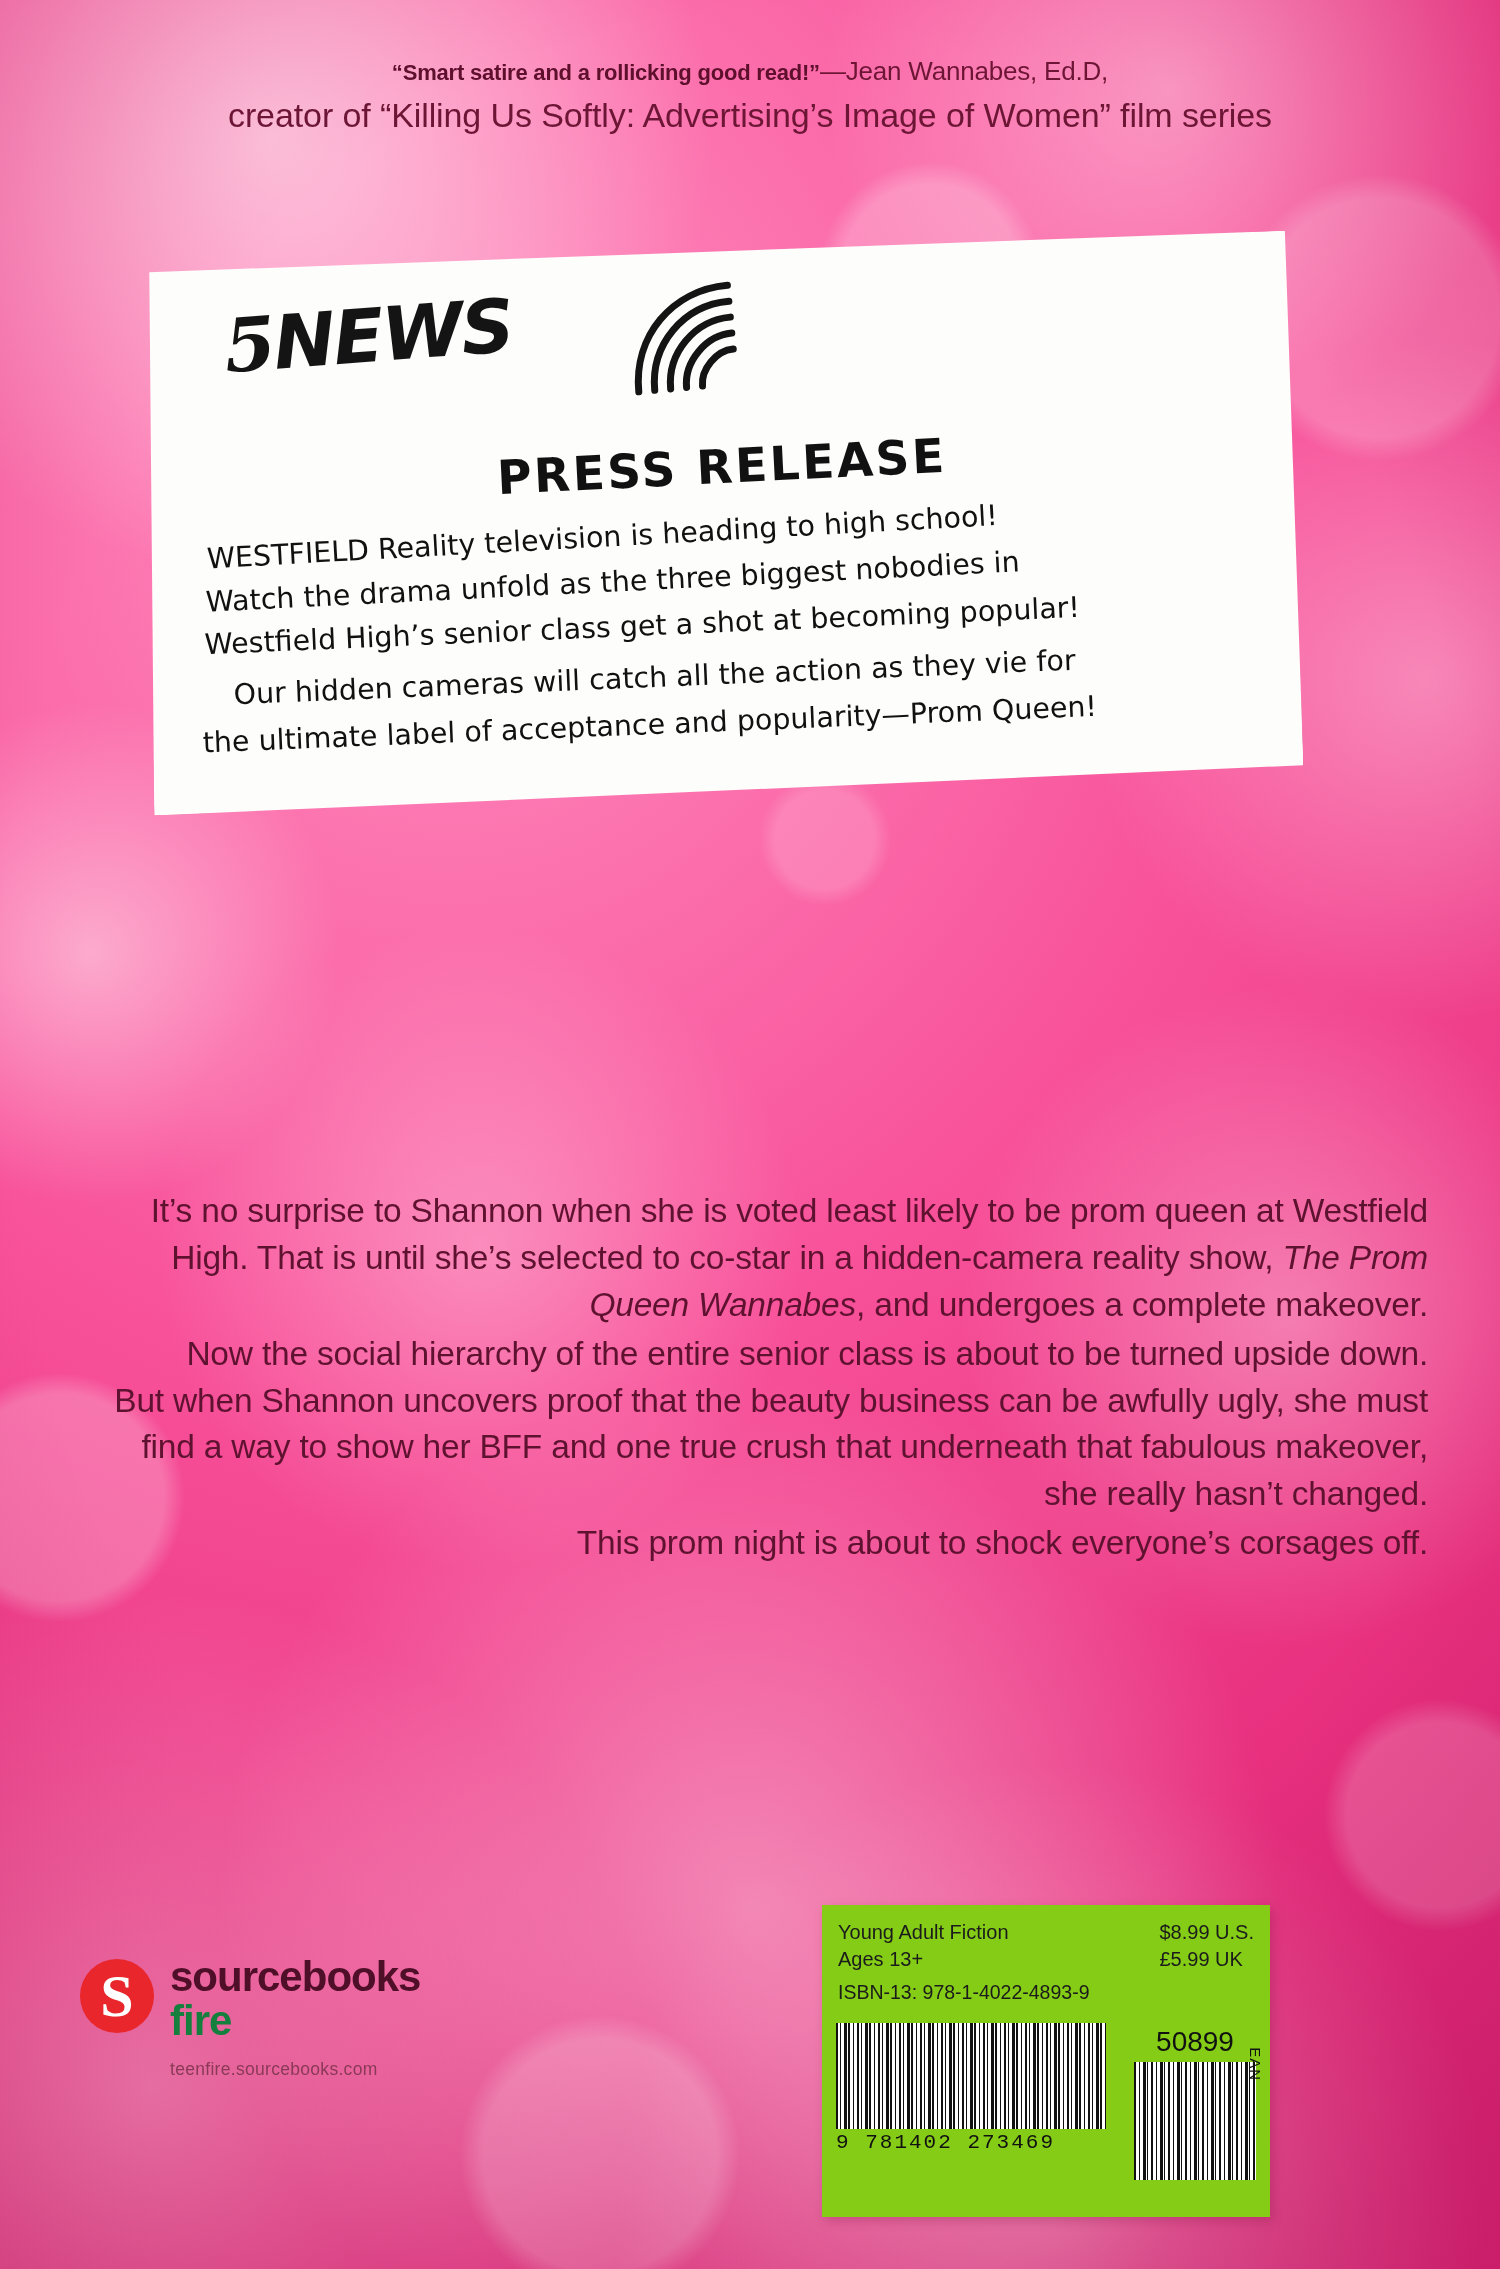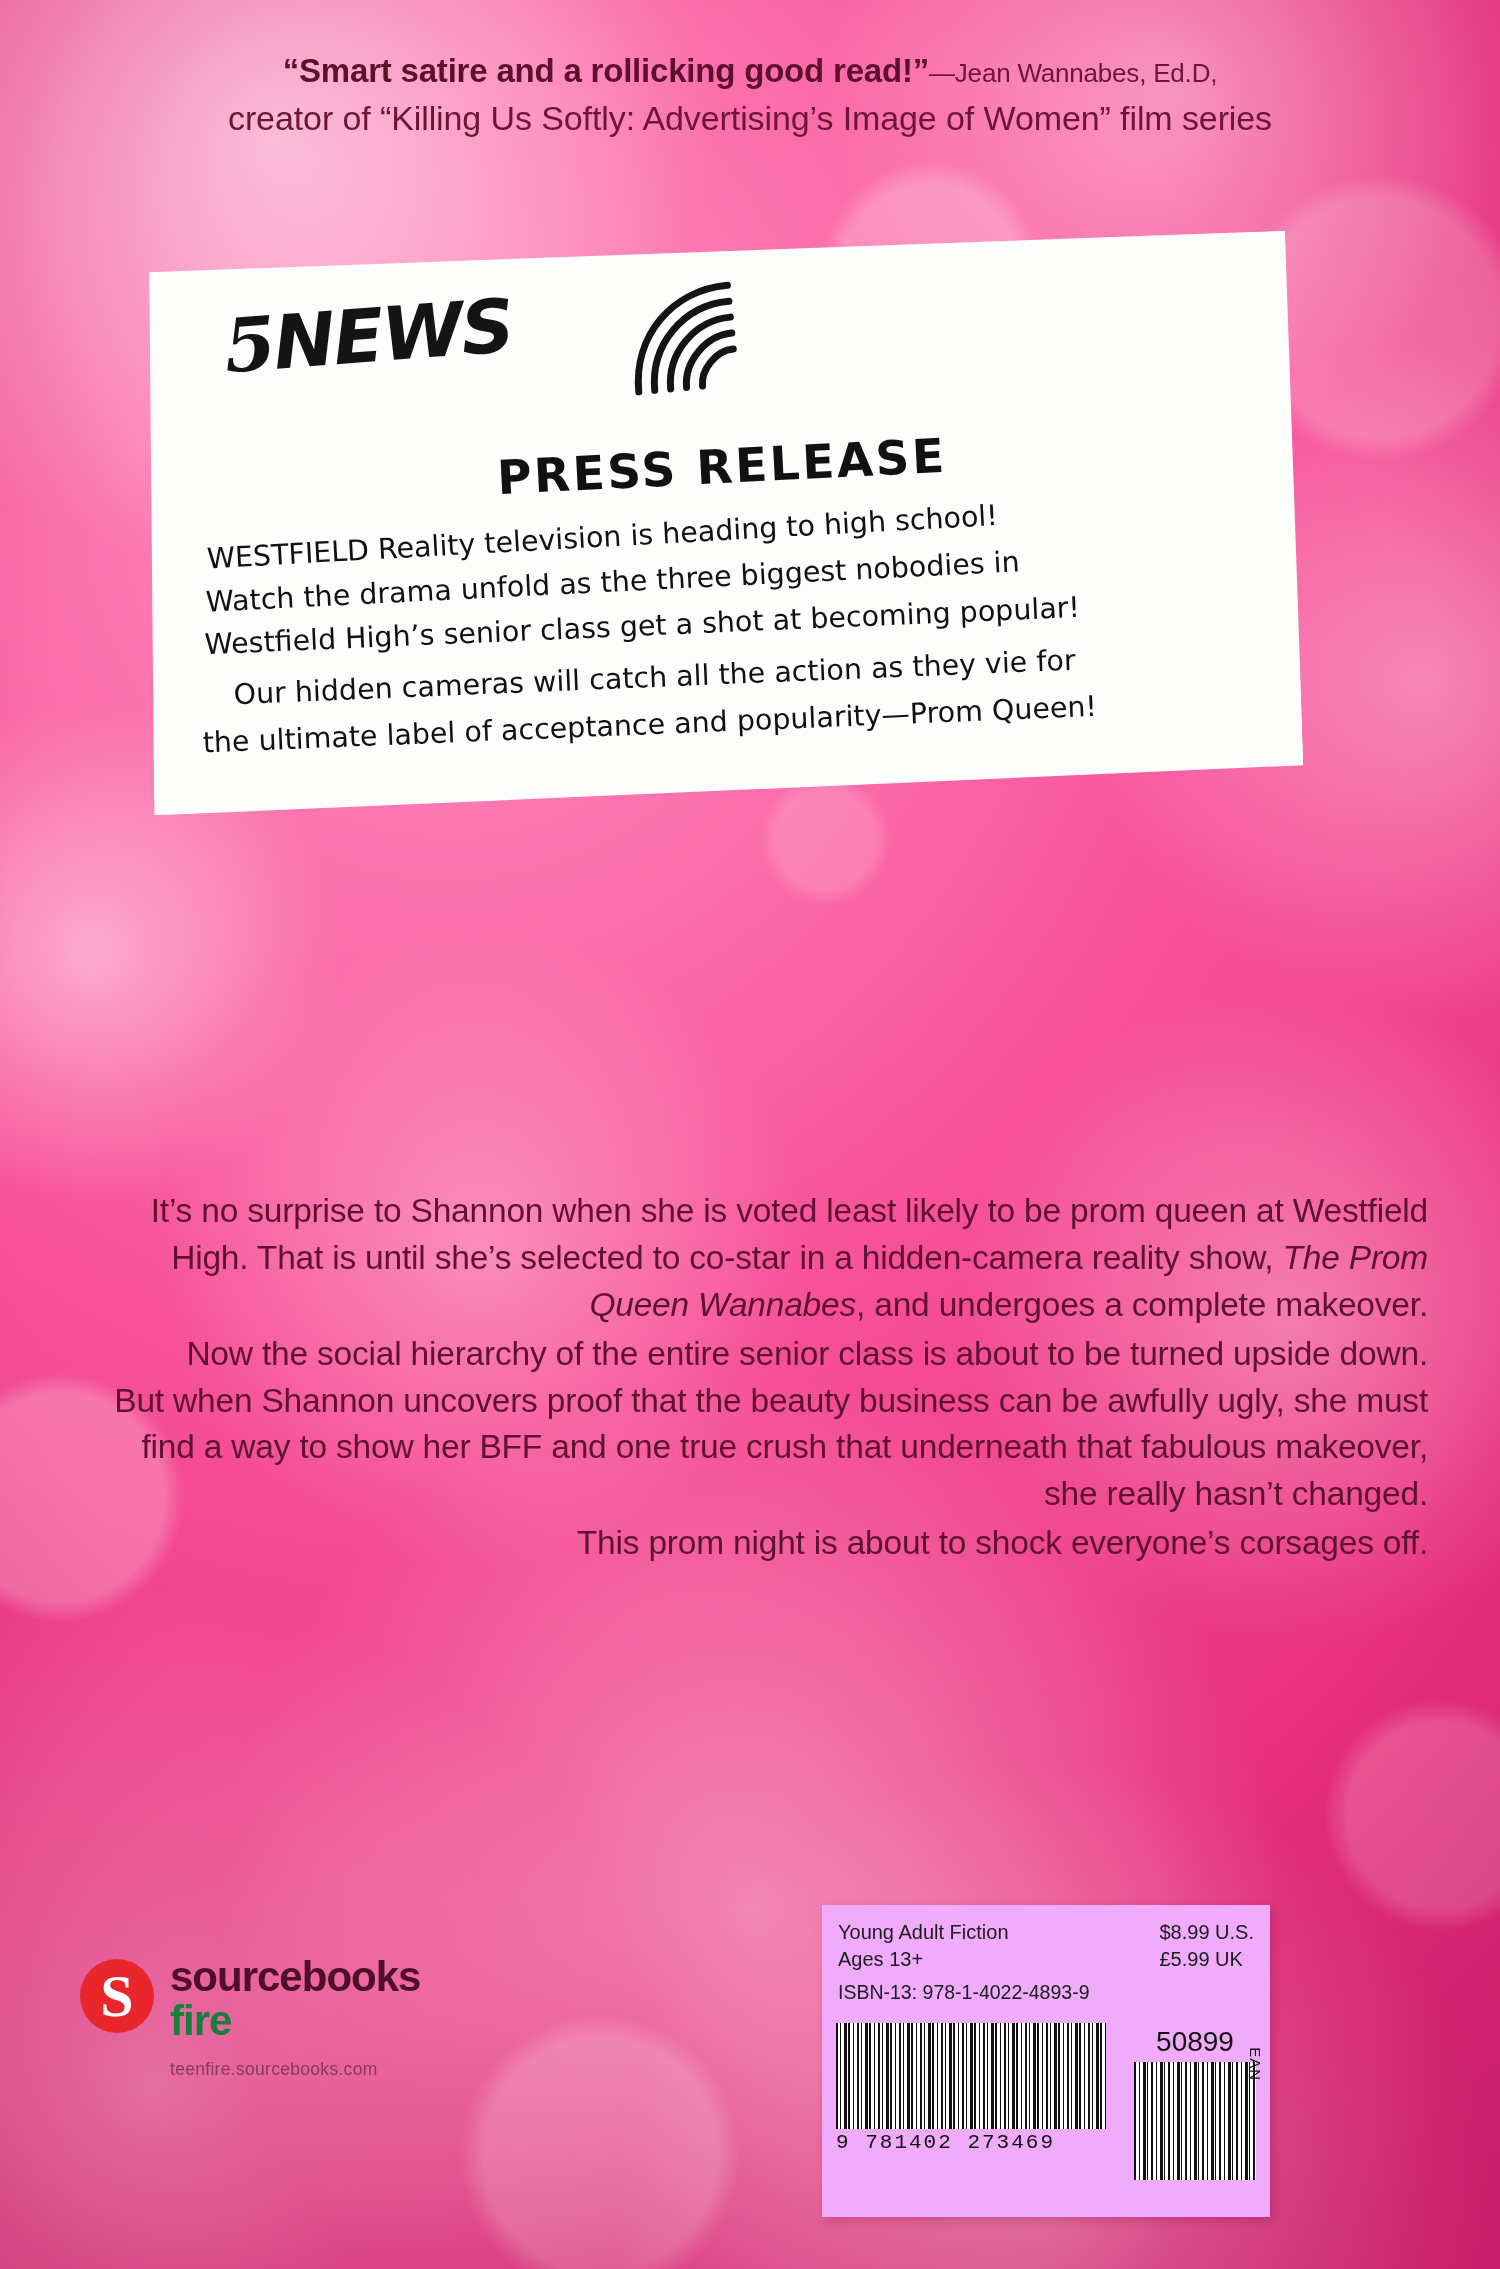--- a/index.html
+++ b/index.html
@@ -59,21 +59,21 @@
     color: #6d1535;
     padding: 0 90px;
   }
   .top-quote .line1 {
     font-size: 30.5px;
     letter-spacing: -0.2px;
     white-space: nowrap;
   }
   .top-quote .line1 .q {
     font-weight: bold;
-    font-size: 33px;
+    font-size: 22px;
     color: #5d0f2c;
   }
   .top-quote .line1 .attrib {
     font-size: 26px;
   }
   .top-quote .line2 {
     margin-top: 9px;
     font-size: 34px;
     letter-spacing: -0.1px;
     white-space: nowrap;
@@ -207,21 +207,21 @@
     letter-spacing: .3px;
   }
 
   
   .bc-block{
     position:absolute;
     left: 822px;
     top: 1905px;
     width: 448px;
     height: 312px;
-    background:#f0abfc;
+    background:#84cc16;
     box-shadow: 3px 4px 10px rgba(120,10,55,0.25);
   }
   .bc-top{
     position:relative;
     padding: 14px 16px 0 16px;
     font-size: 20px;
     color:#1b1b1b;
     line-height: 1.35;
   }
   .bc-top .right{

